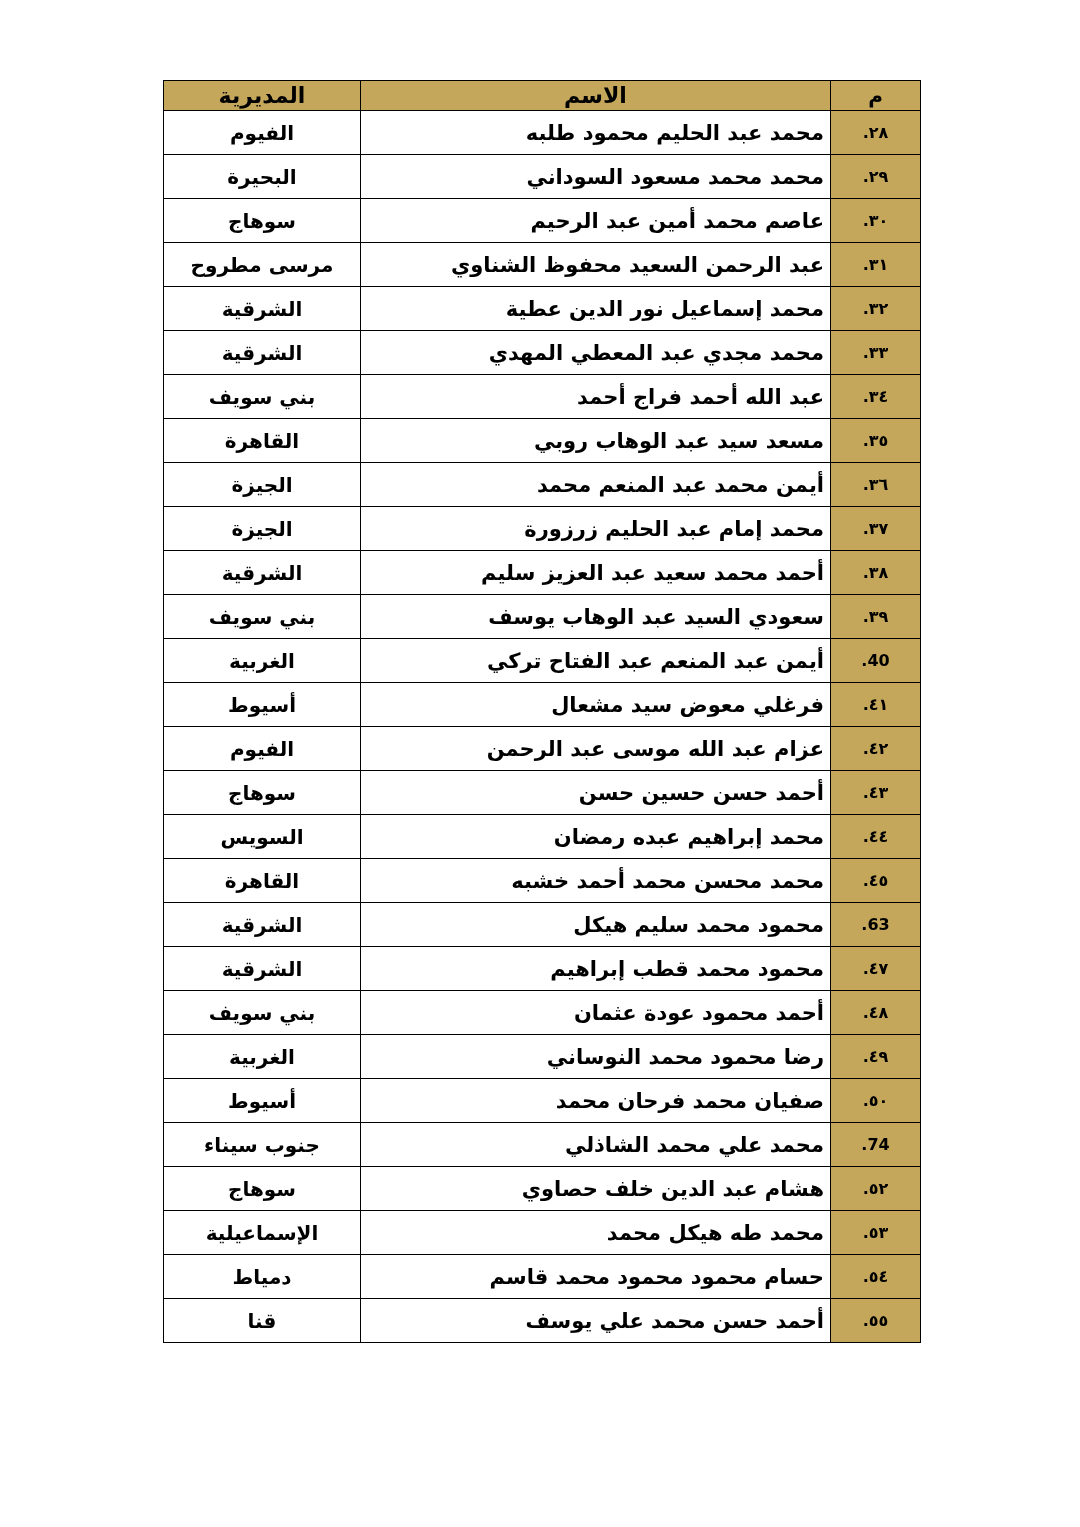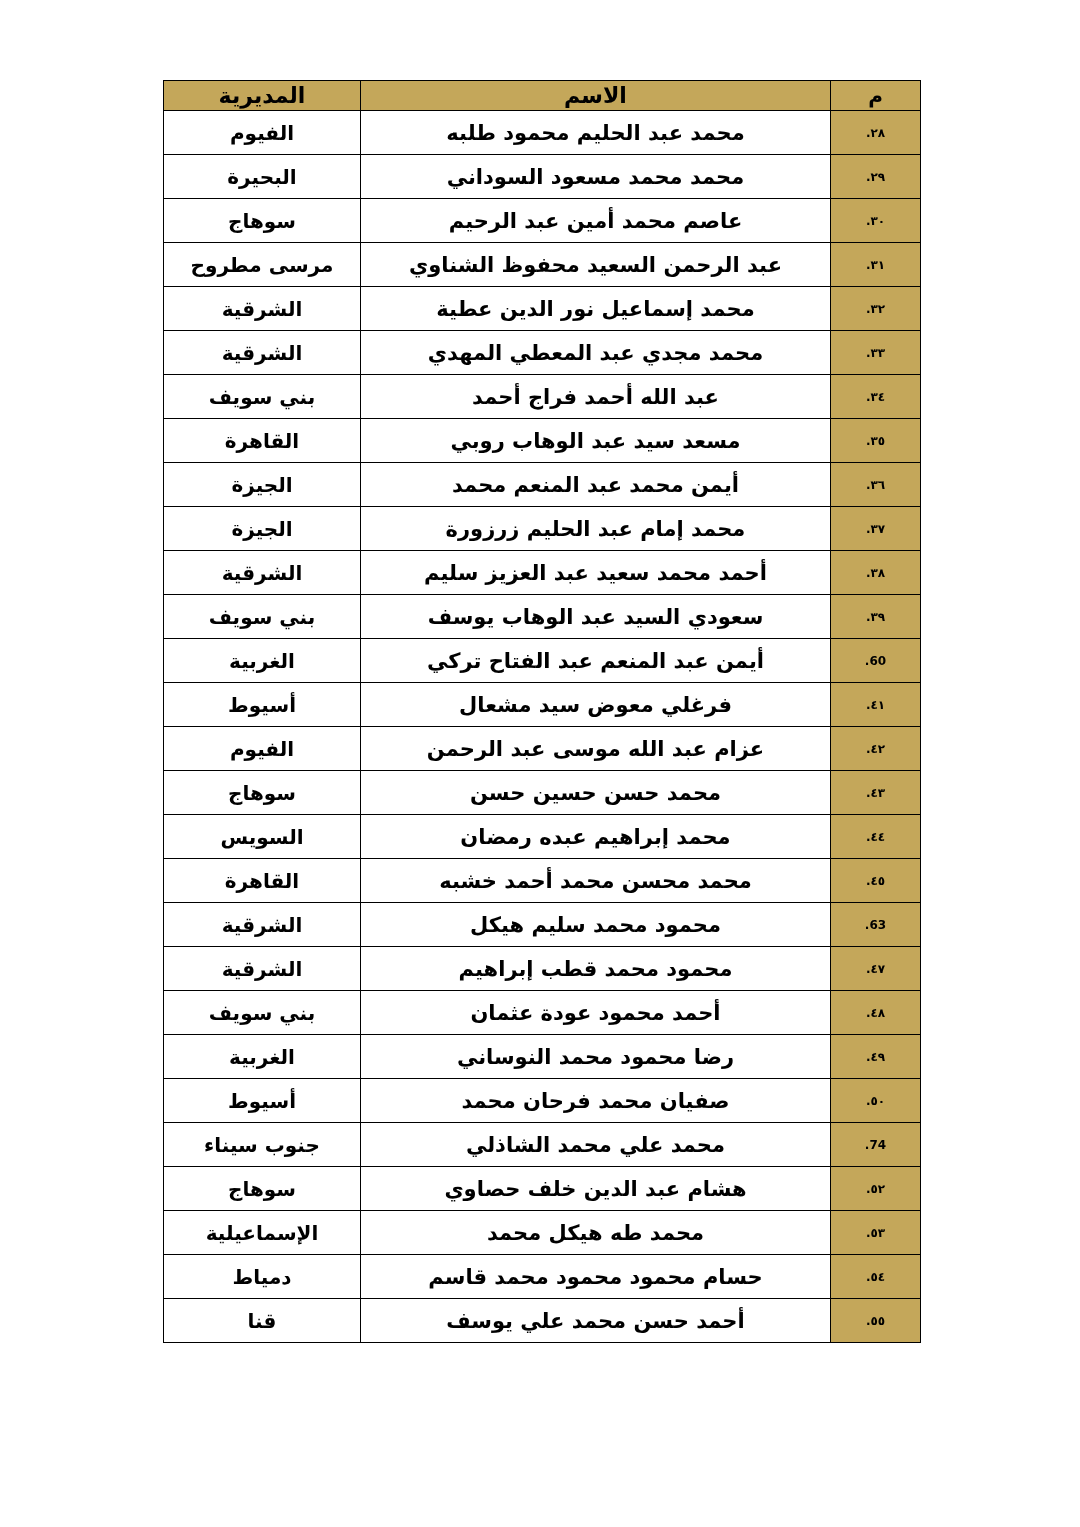--- a/index.html
+++ b/index.html
@@ -45,23 +45,23 @@
     font-size: 22px;
   }
   table.roster thead th.header-number { font-size: 20px; }
   table.roster tbody td {
     height: 44px;
     font-size: 20px;
     background: #ffffff;
   }
   table.roster tbody td.cell-number {
     background: var(--accent-gold, #C4A75A);
-    font-size: 12px;
-  }
-  table.roster tbody td.cell-name { font-size: 21px; }
+    font-size: 16px;
+  }
+  table.roster tbody td.cell-name { font-size: 21px; text-align: right; }
 </style>
 </head>
 <body>
 
 <div class="page">
   <table class="roster">
     <colgroup>
       <col class="col-num">
       <col class="col-name">
       <col class="col-dir">
@@ -128,37 +128,37 @@
           <td class="cell-number">٣٨.</td>
           <td class="cell-name">أحمد محمد سعيد عبد العزيز سليم</td>
           <td class="cell-directorate">الشرقية</td>
         </tr>
         <tr>
           <td class="cell-number">٣٩.</td>
           <td class="cell-name">سعودي السيد عبد الوهاب يوسف</td>
           <td class="cell-directorate">بني سويف</td>
         </tr>
         <tr>
-          <td class="cell-number">60.</td>
+          <td class="cell-number">40.</td>
           <td class="cell-name">أيمن عبد المنعم عبد الفتاح تركي</td>
           <td class="cell-directorate">الغربية</td>
         </tr>
         <tr>
           <td class="cell-number">٤١.</td>
           <td class="cell-name">فرغلي معوض سيد مشعال</td>
           <td class="cell-directorate">أسيوط</td>
         </tr>
         <tr>
           <td class="cell-number">٤٢.</td>
           <td class="cell-name">عزام عبد الله موسى عبد الرحمن</td>
           <td class="cell-directorate">الفيوم</td>
         </tr>
         <tr>
           <td class="cell-number">٤٣.</td>
-          <td class="cell-name">محمد حسن حسين حسن</td>
+          <td class="cell-name">أحمد حسن حسين حسن</td>
           <td class="cell-directorate">سوهاج</td>
         </tr>
         <tr>
           <td class="cell-number">٤٤.</td>
           <td class="cell-name">محمد إبراهيم عبده رمضان</td>
           <td class="cell-directorate">السويس</td>
         </tr>
         <tr>
           <td class="cell-number">٤٥.</td>
           <td class="cell-name">محمد محسن محمد أحمد خشبه</td>

